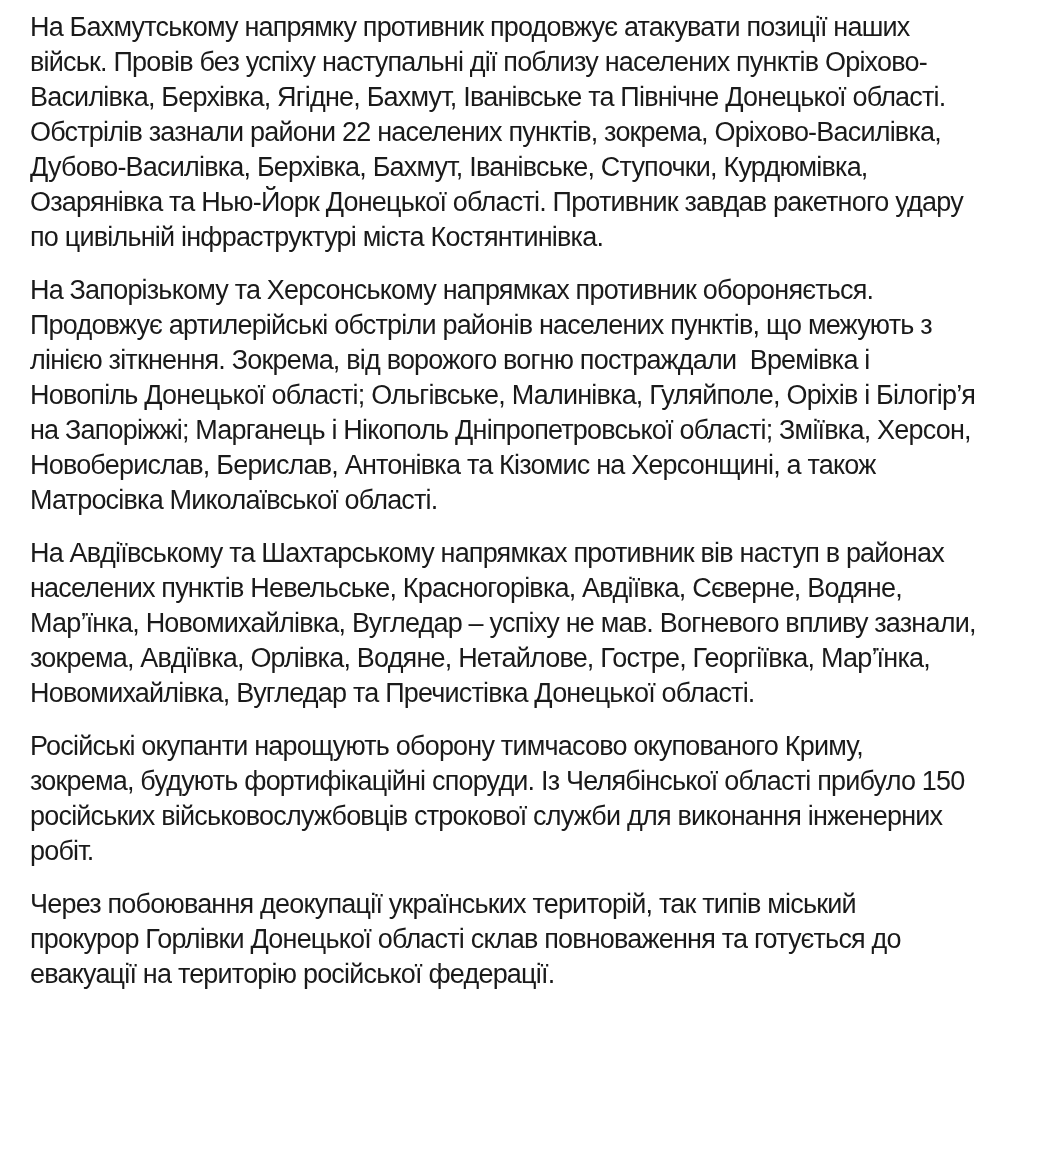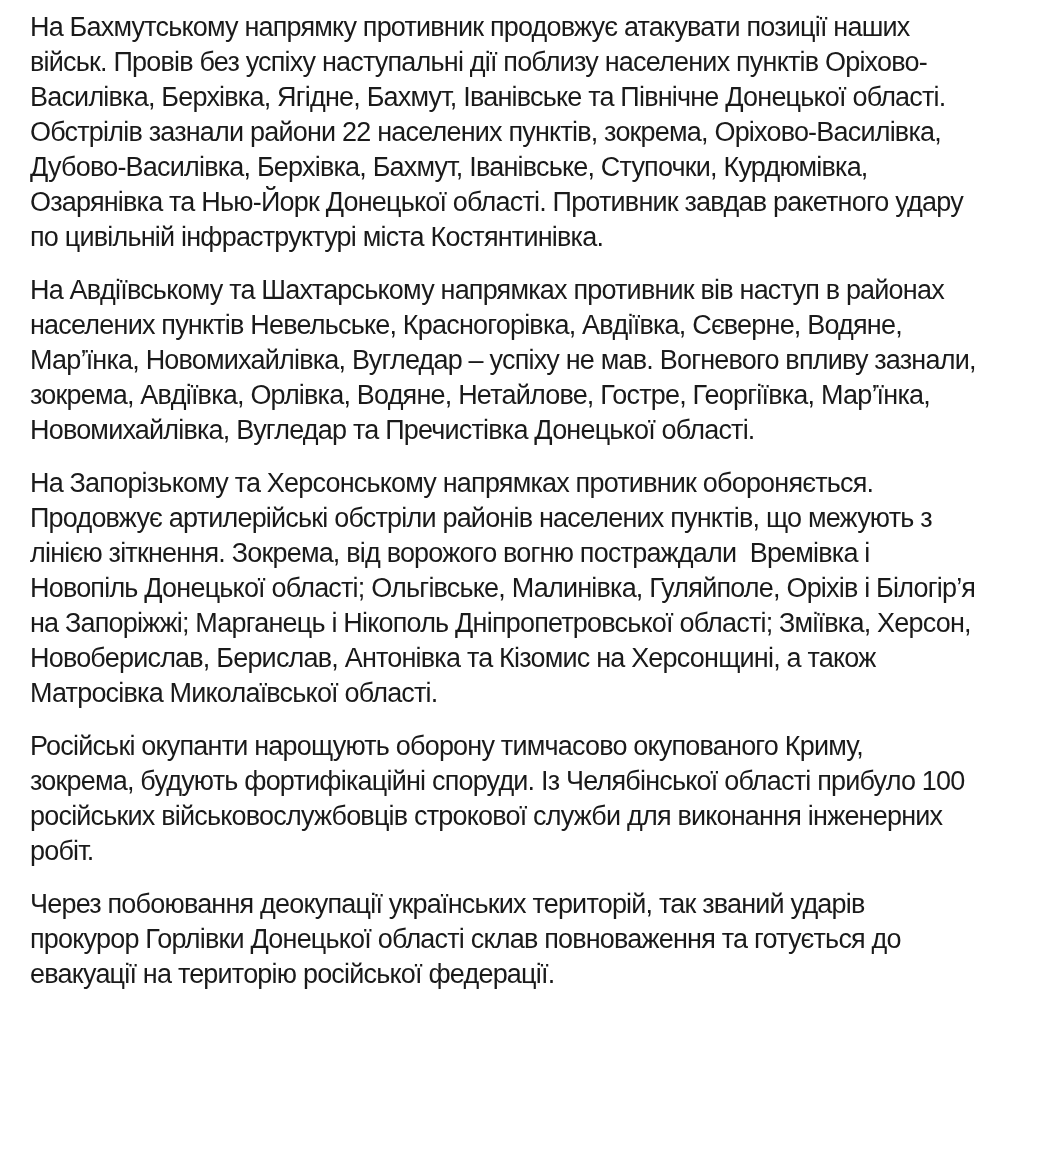--- a/index.html
+++ b/index.html
@@ -32,32 +32,32 @@
 <body>
 
 <main class="report">
   <p class="para">На Бахмутському напрямку противник продовжує атакувати позиції наших
 військ. Провів без успіху наступальні дії поблизу населених пунктів Оріхово-
 Василівка, Берхівка, Ягідне, Бахмут, Іванівське та Північне Донецької області.
 Обстрілів зазнали райони 22 населених пунктів, зокрема, Оріхово-Василівка,
 Дубово-Василівка, Берхівка, Бахмут, Іванівське, Ступочки, Курдюмівка,
 Озарянівка та Нью-Йорк Донецької області. Противник завдав ракетного удару
 по цивільній інфраструктурі міста Костянтинівка.</p>
-  <p class="para">На Авдіївському та Шахтарському напрямках противник вів наступ в районах
-населених пунктів Невельське, Красногорівка, Авдіївка, Сєверне, Водяне,
-Мар’їнка, Новомихайлівка, Вугледар – успіху не мав. Вогневого впливу зазнали,
-зокрема, Авдіївка, Орлівка, Водяне, Нетайлове, Гостре, Георгіївка, Мар’їнка,
-Новомихайлівка, Вугледар та Пречистівка Донецької області.</p>
   <p class="para">На Запорізькому та Херсонському напрямках противник обороняється.
 Продовжує артилерійські обстріли районів населених пунктів, що межують з
 лінією зіткнення. Зокрема, від ворожого вогню постраждали  Времівка і
 Новопіль Донецької області; Ольгівське, Малинівка, Гуляйполе, Оріхів і Білогір’я
 на Запоріжжі; Марганець і Нікополь Дніпропетровської області; Зміївка, Херсон,
 Новоберислав, Берислав, Антонівка та Кізомис на Херсонщині, а також
 Матросівка Миколаївської області.</p>
+  <p class="para">На Авдіївському та Шахтарському напрямках противник вів наступ в районах
+населених пунктів Невельське, Красногорівка, Авдіївка, Сєверне, Водяне,
+Мар’їнка, Новомихайлівка, Вугледар – успіху не мав. Вогневого впливу зазнали,
+зокрема, Авдіївка, Орлівка, Водяне, Нетайлове, Гостре, Георгіївка, Мар’їнка,
+Новомихайлівка, Вугледар та Пречистівка Донецької області.</p>
   <p class="para">Російські окупанти нарощують оборону тимчасово окупованого Криму,
-зокрема, будують фортифікаційні споруди. Із Челябінської області прибуло 100
+зокрема, будують фортифікаційні споруди. Із Челябінської області прибуло 150
 російських військовослужбовців строкової служби для виконання інженерних
 робіт.</p>
-  <p class="para">Через побоювання деокупації українських територій, так званий ударів
+  <p class="para">Через побоювання деокупації українських територій, так типів міський
 прокурор Горлівки Донецької області склав повноваження та готується до
 евакуації на територію російської федерації.</p>
 </main>
 
 </body></html>

